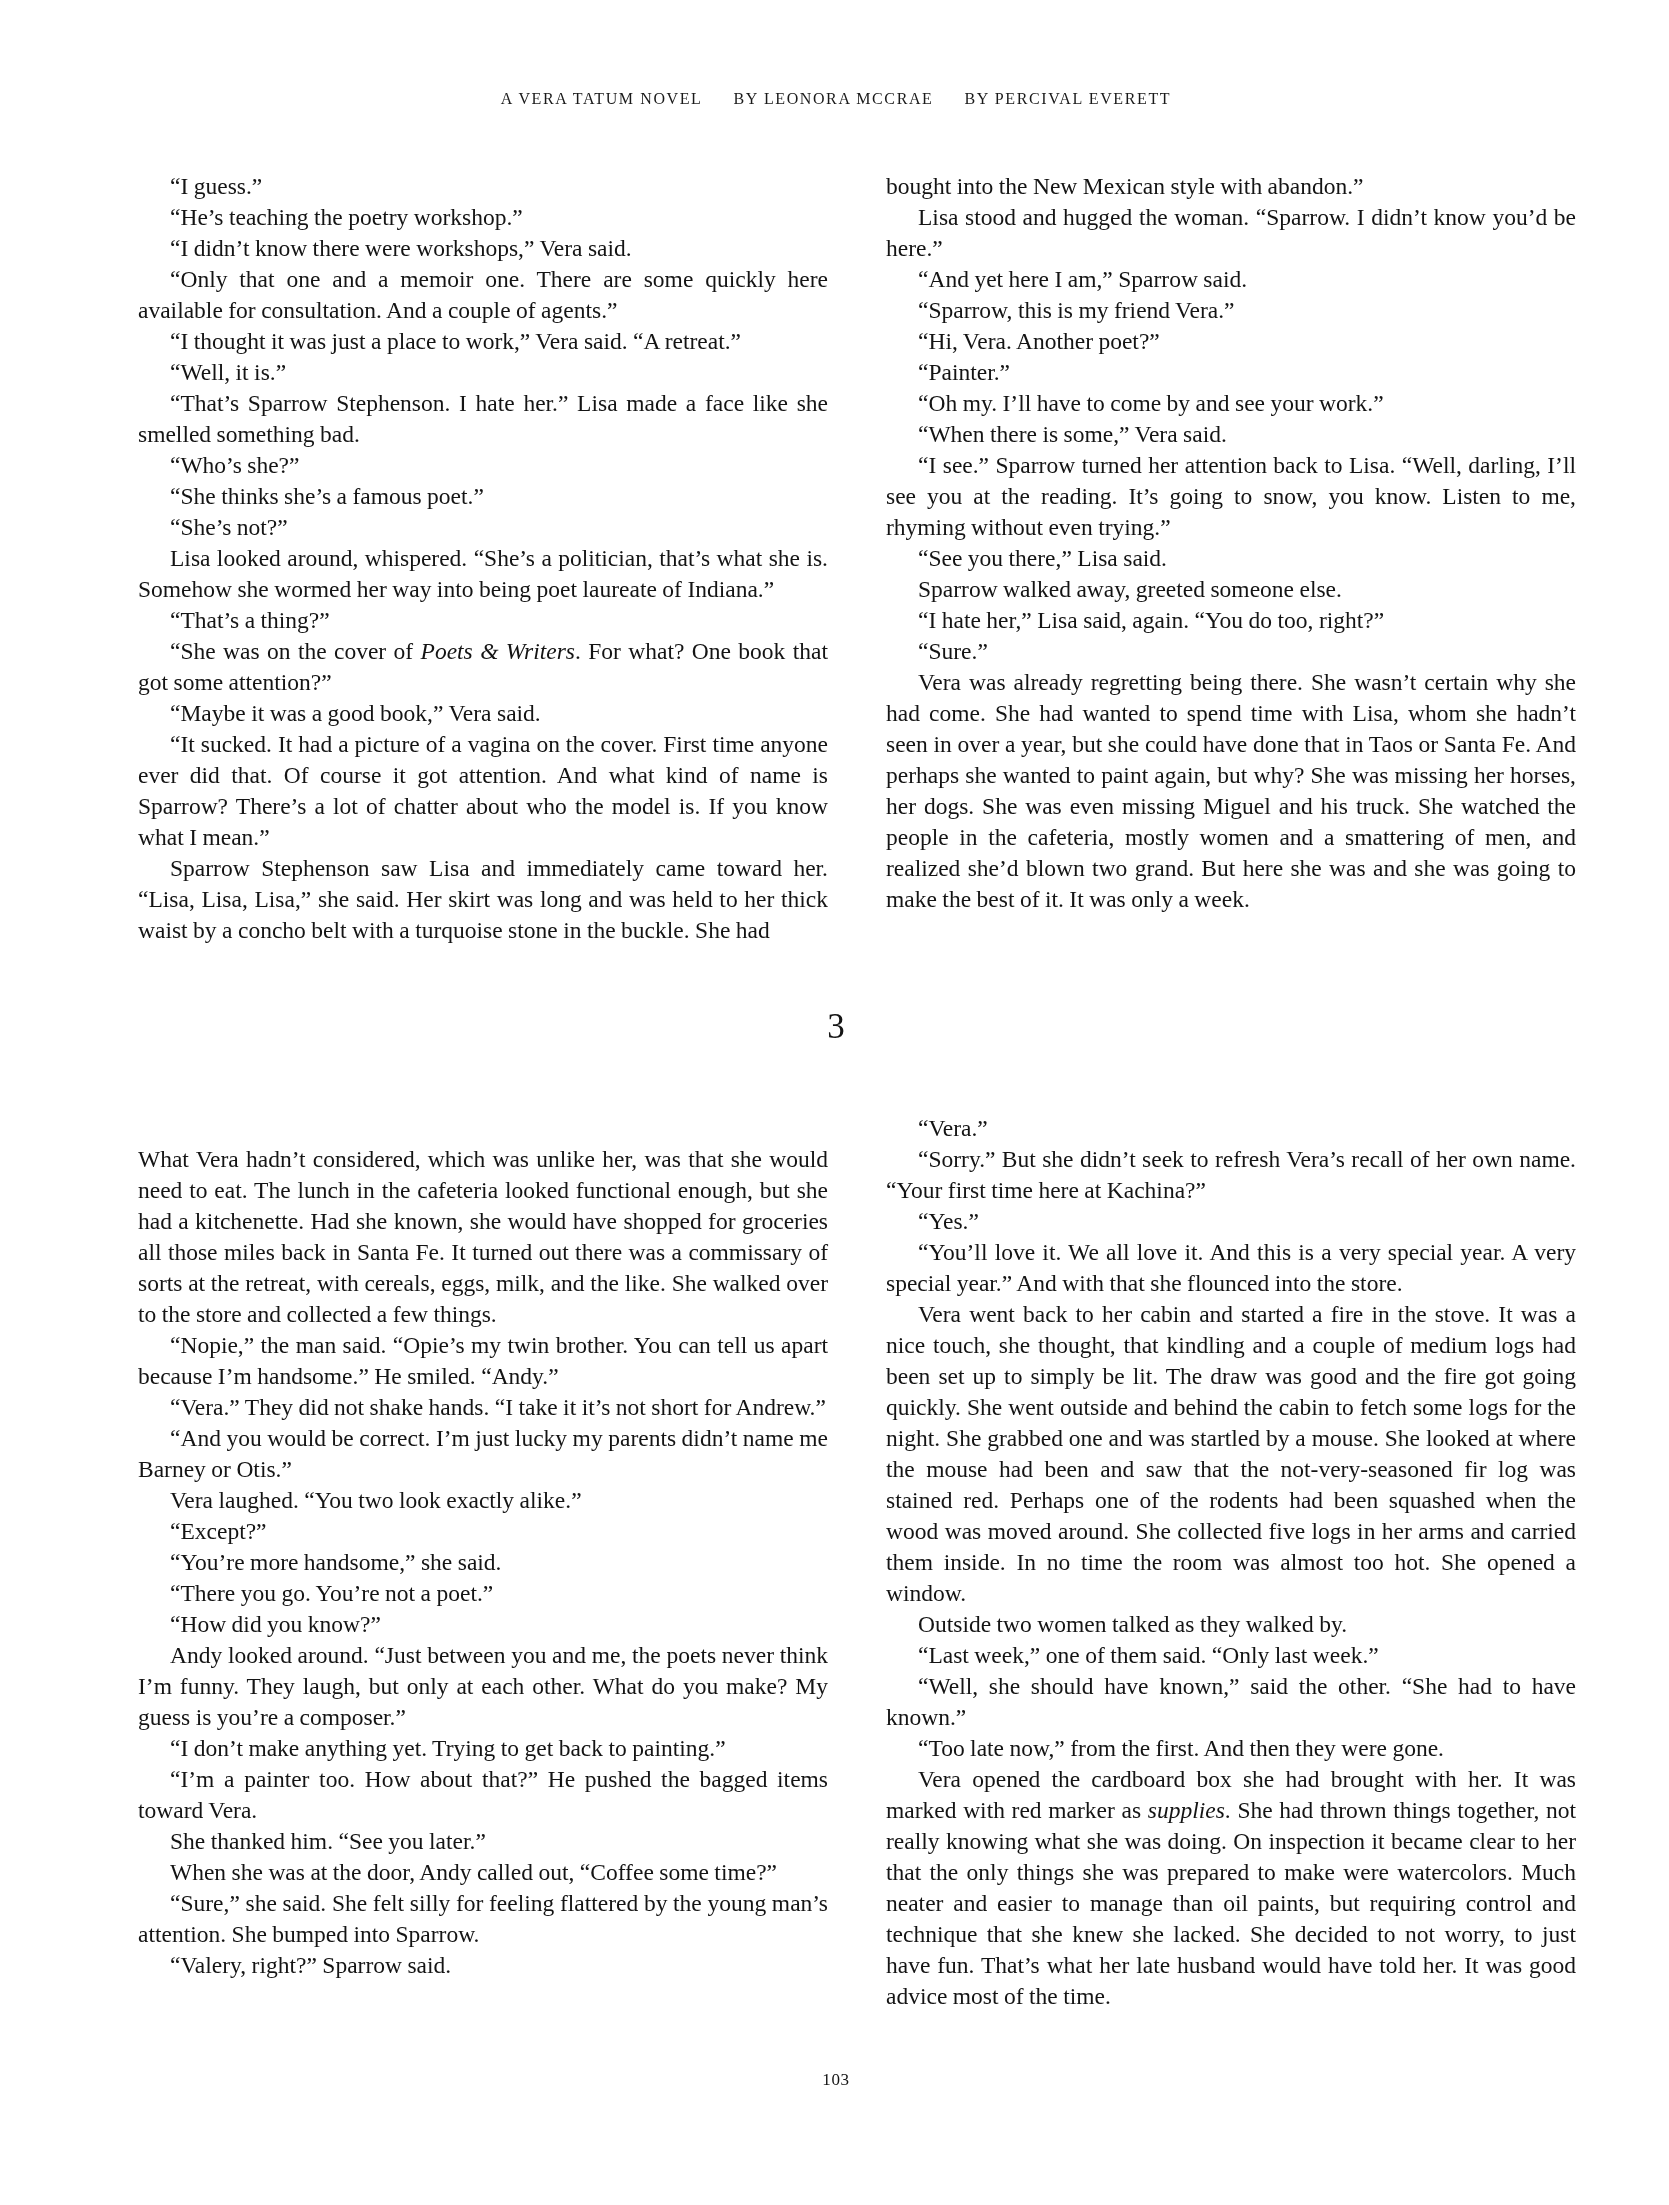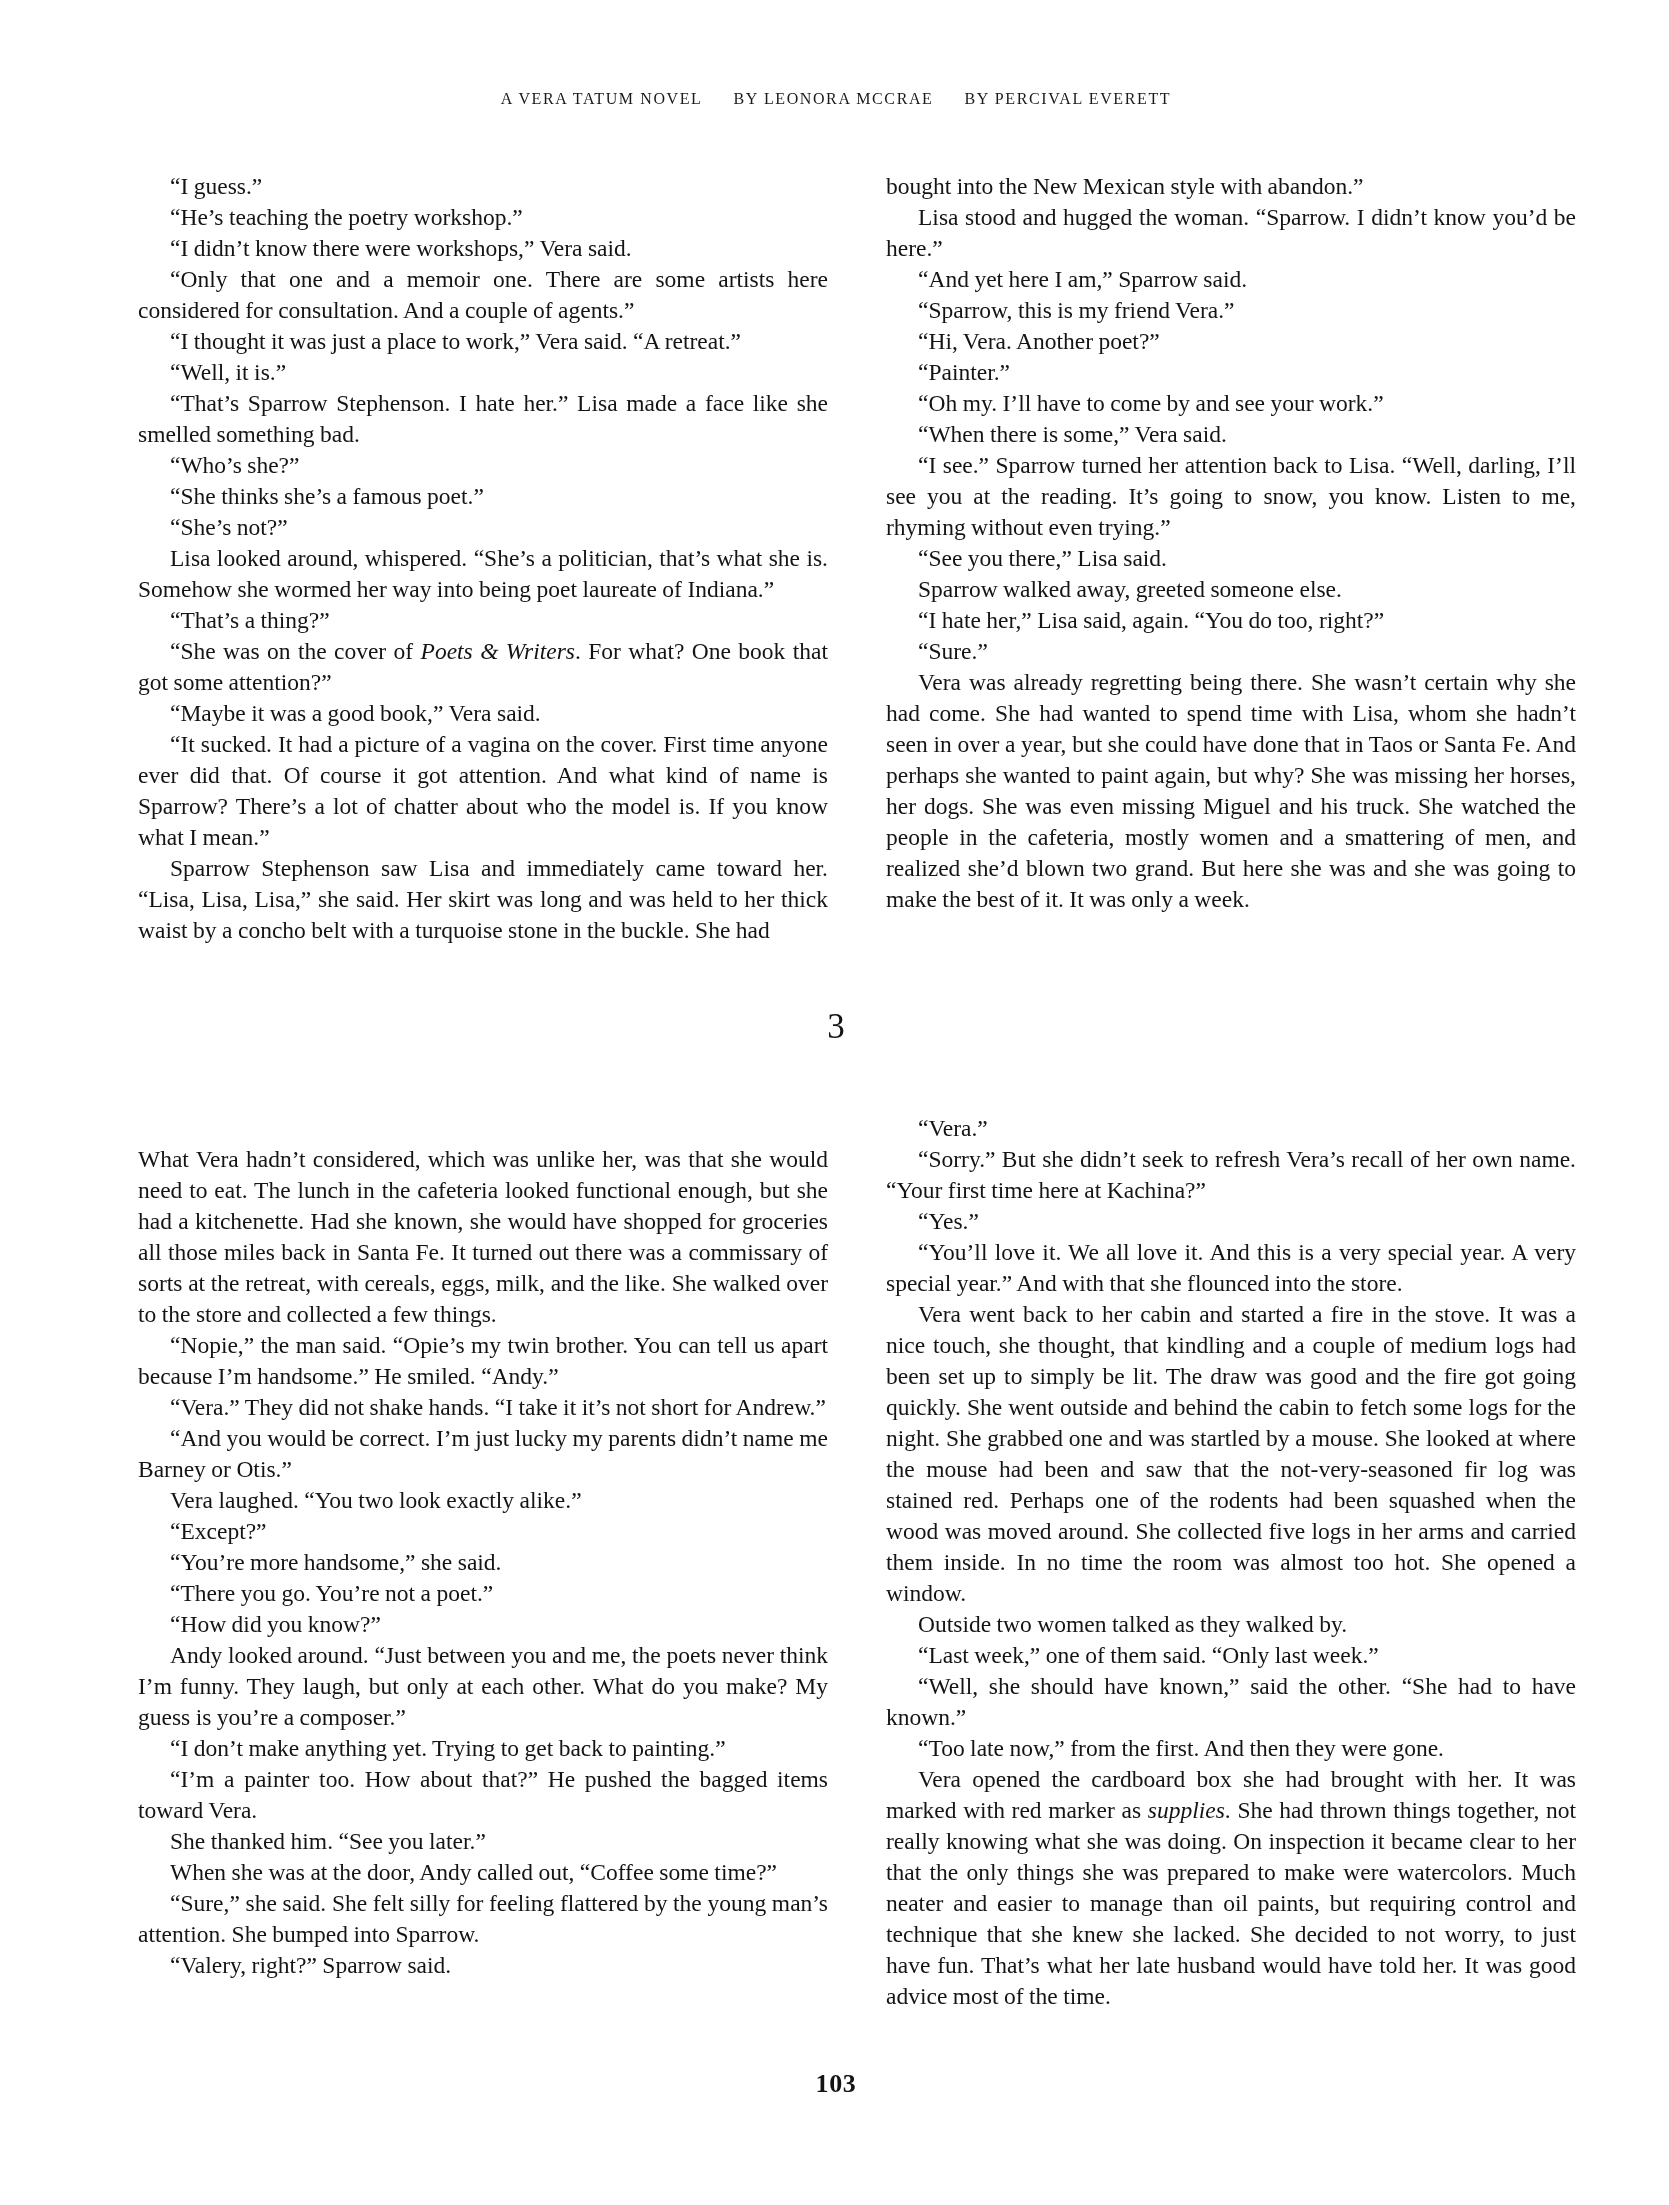--- a/index.html
+++ b/index.html
@@ -54,44 +54,43 @@
     text-align: center;
     font-size: 35px;
     line-height: 1;
   }
   .page-number {
     position: absolute;
     top: 2071px;
     left: 138px;
     right: 88px;
     text-align: center;
-    font-size: 26px;
+    font-size: 17px;
     line-height: 1;
     letter-spacing: 0.7px;
     font-feature-settings: "onum" 1;
-    font-weight: bold;
   }
 </style>
 </head>
 <body>
 
 <div class="page">
 
   <div class="running-header">
     <span>A VERA TATUM NOVEL</span>
     <span>BY LEONORA MCCRAE</span>
     <span>BY PERCIVAL EVERETT</span>
   </div>
 
   <div class="section section-upper">
     <div class="col">
         <p class="para indent"><span>“I guess.”</span></p>
         <p class="para indent"><span>“He’s teaching the poetry workshop.”</span></p>
         <p class="para indent"><span>“I didn’t know there were workshops,” Vera said.</span></p>
-        <p class="para indent"><span>“Only that one and a memoir one. There are some artists here considered for consultation. And a couple of agents.”</span></p>
+        <p class="para indent"><span>“Only that one and a memoir one. There are some quickly here available for consultation. And a couple of agents.”</span></p>
         <p class="para indent"><span>“I thought it was just a place to work,” Vera said. “A retreat.”</span></p>
         <p class="para indent"><span>“Well, it is.”</span></p>
         <p class="para indent"><span>“That’s Sparrow Stephenson. I hate her.” Lisa made a face like she smelled something bad.</span></p>
         <p class="para indent"><span>“Who’s she?”</span></p>
         <p class="para indent"><span>“She thinks she’s a famous poet.”</span></p>
         <p class="para indent"><span>“She’s not?”</span></p>
         <p class="para indent"><span>Lisa looked around, whispered. “She’s a politician, that’s what she is. Somehow she wormed her way into being poet laureate of Indiana.”</span></p>
         <p class="para indent"><span>“That’s a thing?”</span></p>
         <p class="para indent"><span>“She was on the cover of </span><i>Poets &amp; Writers</i><span>. For what? One book that got some attention?”</span></p>
         <p class="para indent"><span>“Maybe it was a good book,” Vera said.</span></p>

